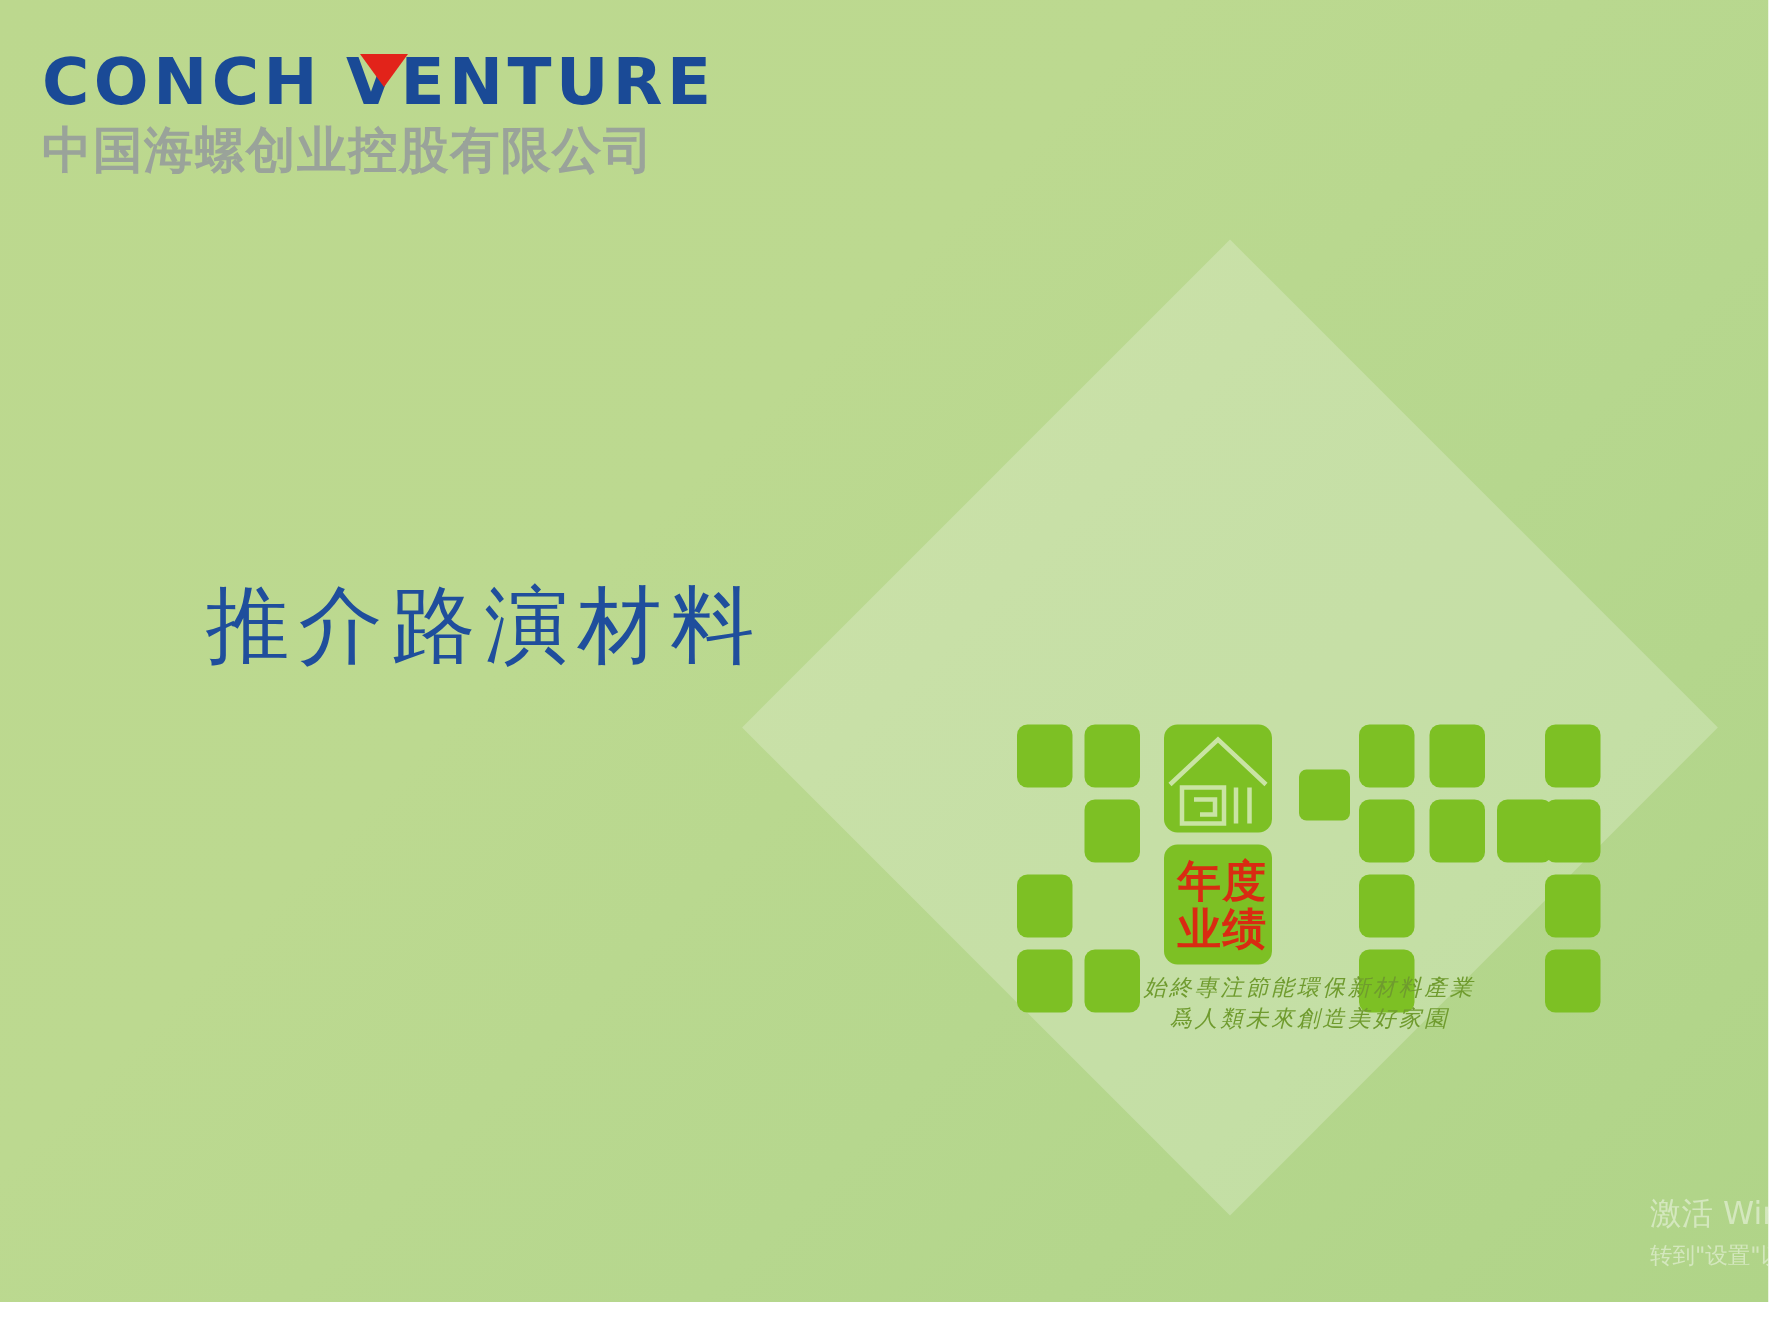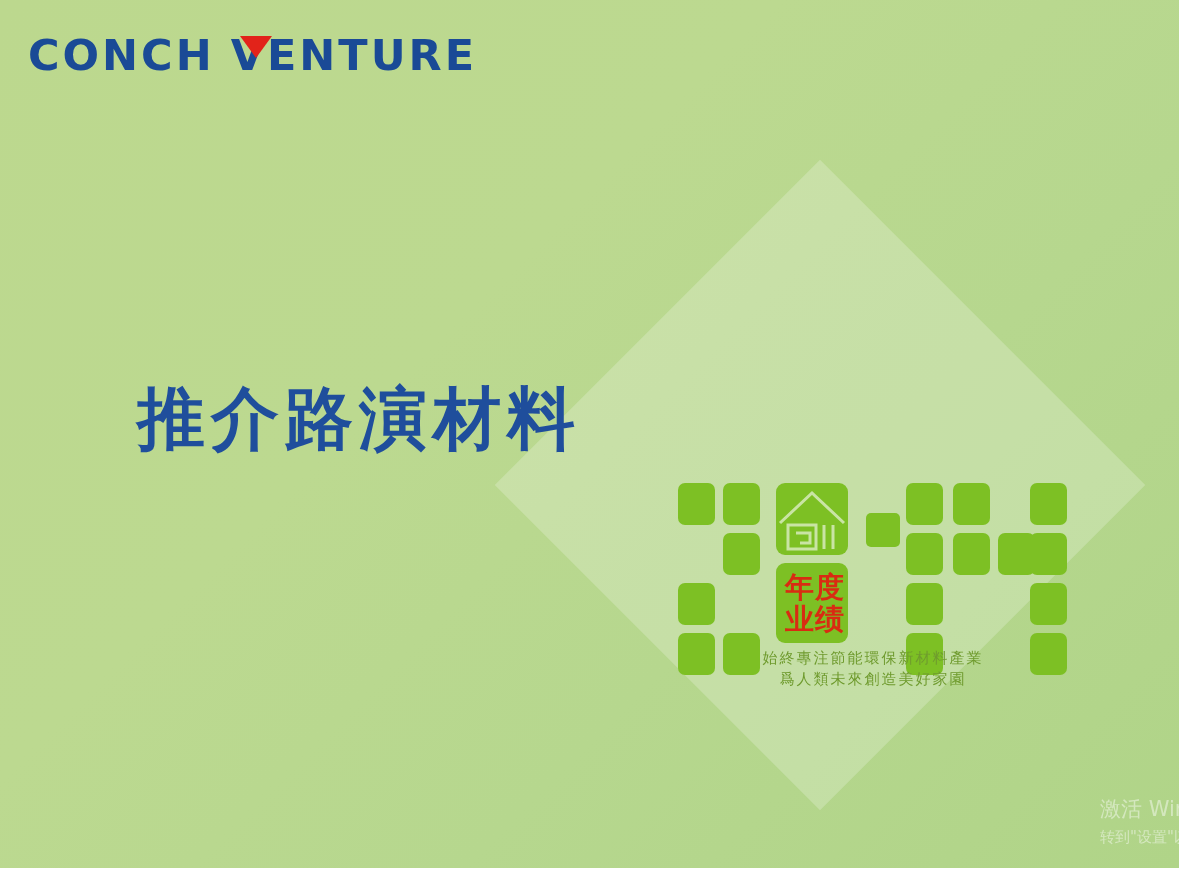--- a/index.html
+++ b/index.html
@@ -78,22 +78,22 @@
     line-height: 38px;
     white-space: nowrap;
   }
 
   
   .main-title {
     position: absolute;
     left: 137px;
     top: 378px;
     font-family: "DejaVu Serif", "Liberation Serif", serif;
-    font-weight: bold;
-    font-size: 68px;
+    font-weight: normal;
+    font-size: 56px;
     letter-spacing: 6px;
     color: #1f4e9c;
     line-height: 80px;
     white-space: nowrap;
   }
 
   .date-line {
     position: absolute;
     left: 208px;
     top: 572px;
@@ -156,20 +156,21 @@
     left: 678px;
     top: 648px;
     width: 390px;
     text-align: center;
     font-family: "DejaVu Serif", "Liberation Serif", serif;
     font-size: 15px;
     line-height: 21px;
     letter-spacing: 2px;
     color: #6f9b2e;
     white-space: nowrap;
+    font-style: italic;
   }
 
   
   .activation {
     position: absolute;
     left: 1100px;
     top: 795px;
     width: 200px;
     color: rgba(255,255,255,0.45);
     font-family: "DejaVu Sans", sans-serif;
@@ -185,20 +186,21 @@
 
 <div id="slide">
 
   <div class="diamond"></div>
 
   <div class="logo-block">
     <div class="logo-wordmark">
       <span class="logo-word">CONCH</span><span class="logo-word second">VENTURE</span>
       <span class="v-triangle"></span>
     </div>
+    <div class="logo-cn">中国海螺创业控股有限公司</div>
   </div>
 
   <div class="main-title">推介路演材料</div>
 
   <div class="emblem">
 
     <div class="tile" style="left:0px;  top:8px;   width:37px; height:42px;"></div>
     <div class="tile" style="left:45px; top:8px;   width:37px; height:42px;"></div>
     <div class="tile" style="left:45px; top:58px;  width:37px; height:42px;"></div>
     <div class="tile" style="left:0px;  top:108px; width:37px; height:42px;"></div>

